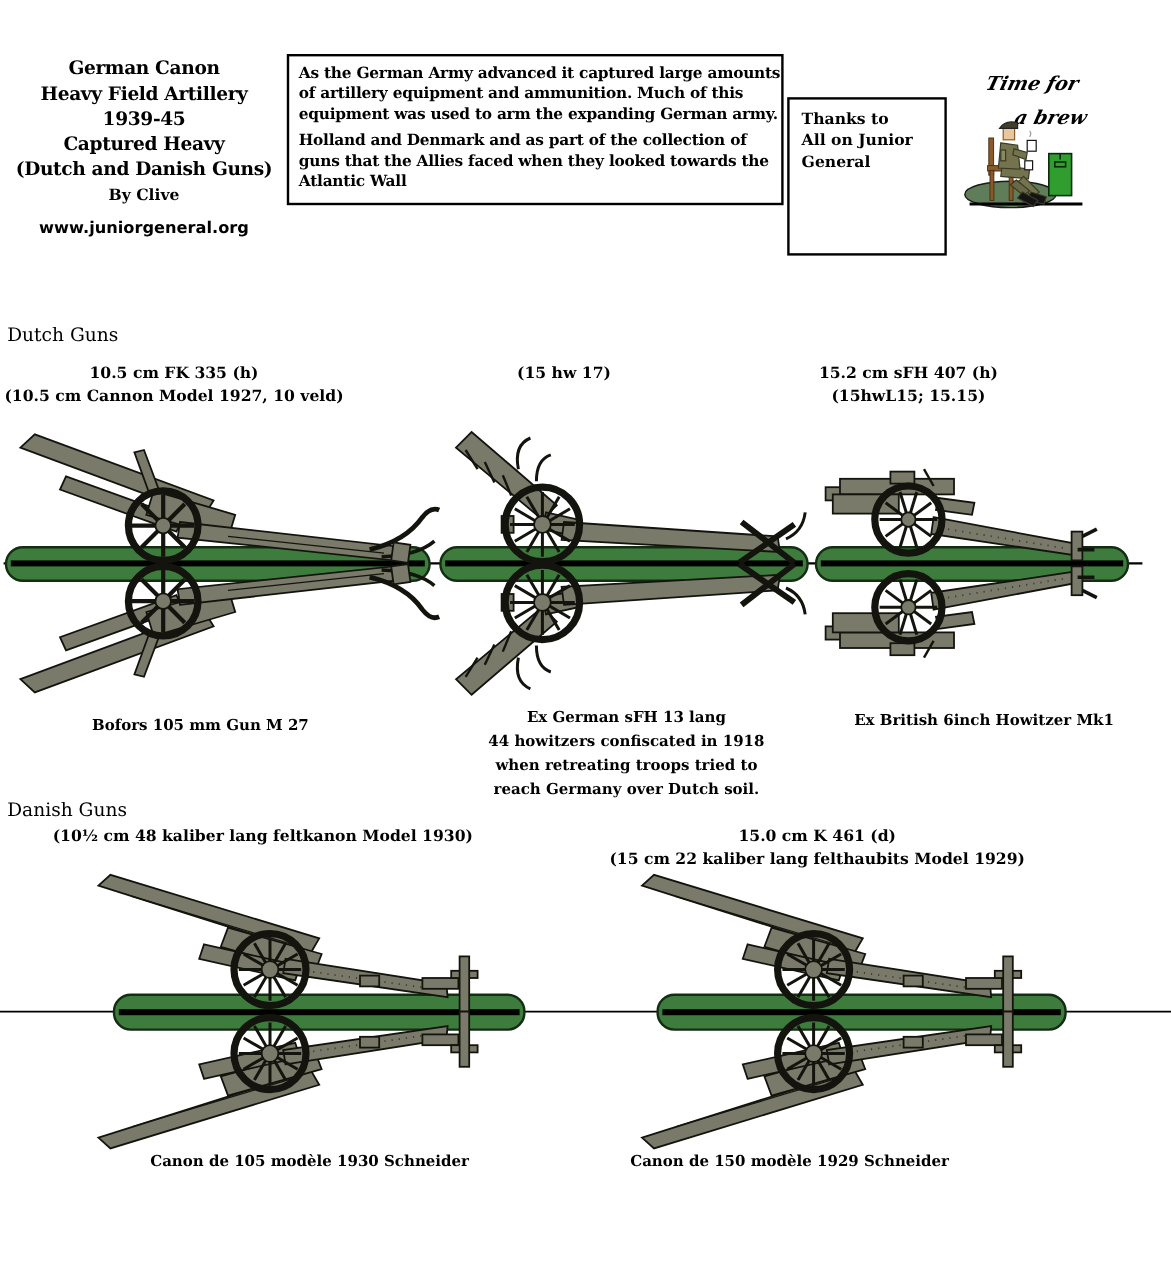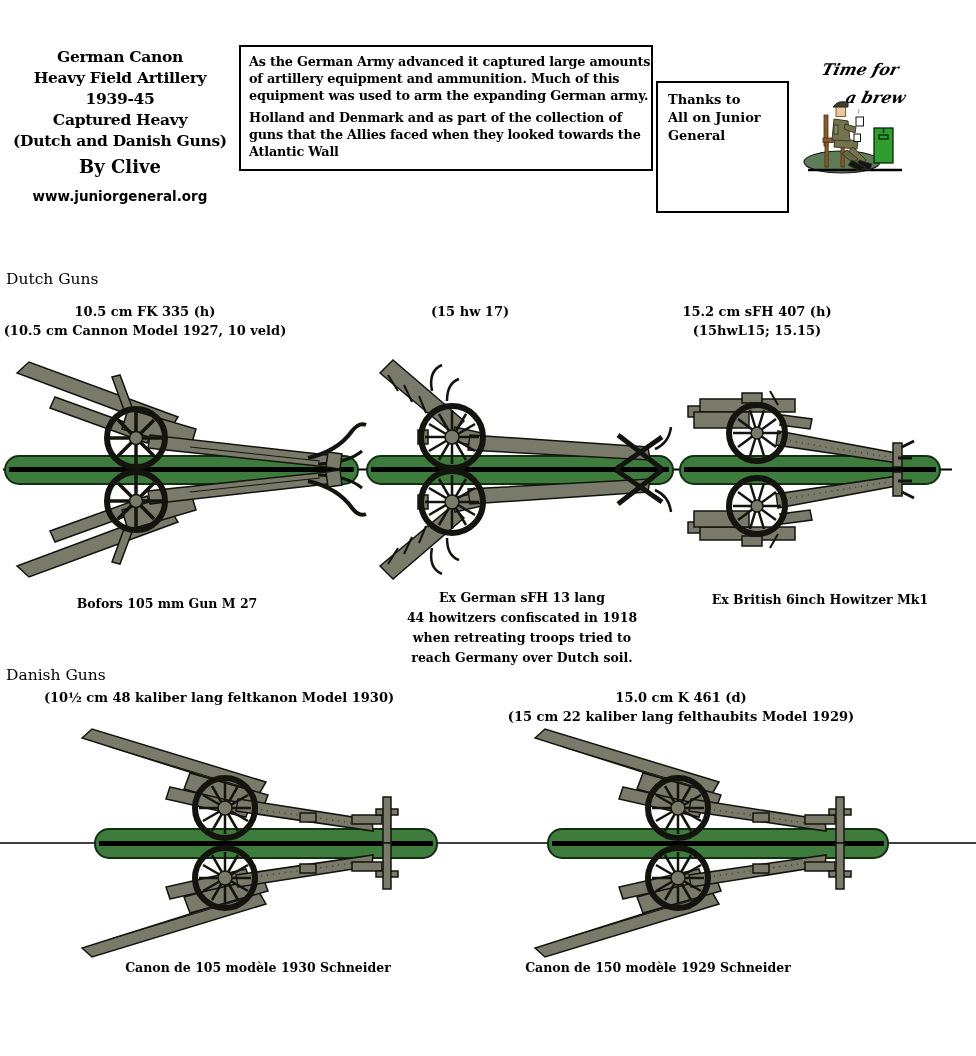--- a/index.html
+++ b/index.html
@@ -4,21 +4,21 @@
 <style>
   html,body{margin:0;padding:0;background:#fff;}
   #page{position:relative;width:976px;height:1056px;background:#ffffff;overflow:hidden;
         font-family:"DejaVu Serif", serif;color:#000;}
   .abs{position:absolute;}
   .center{text-align:center;}
 
   
   .title-block{left:0;top:46px;width:240px;}
   .title-line{font-size:15.5px;font-weight:bold;line-height:21px;letter-spacing:-0.3px;}
-  .byline{font-size:18px;font-weight:bold;margin-top:5px;}
+  .byline{font-size:13px;font-weight:bold;margin-top:5px;}
   .website{font-family:"DejaVu Sans", sans-serif;font-weight:bold;font-size:13.5px;margin-top:11px;}
 
   .intro-box{left:239px;top:45px;width:414px;height:126px;border:2px solid #000;
              padding:6px 8px;box-sizing:border-box;}
   .intro-line{font-size:12.8px;font-weight:bold;line-height:17px;letter-spacing:-0.2px;white-space:nowrap;}
   .p2{margin-top:5px;}
 
   .thanks-box{left:656px;top:45px;width:133px;height:132px;border:2px solid #000;
               padding:8px 4px 0 10px;box-sizing:border-box;margin-top:36px;}
   .thanks-line{font-size:13px;font-weight:bold;line-height:18px;}

